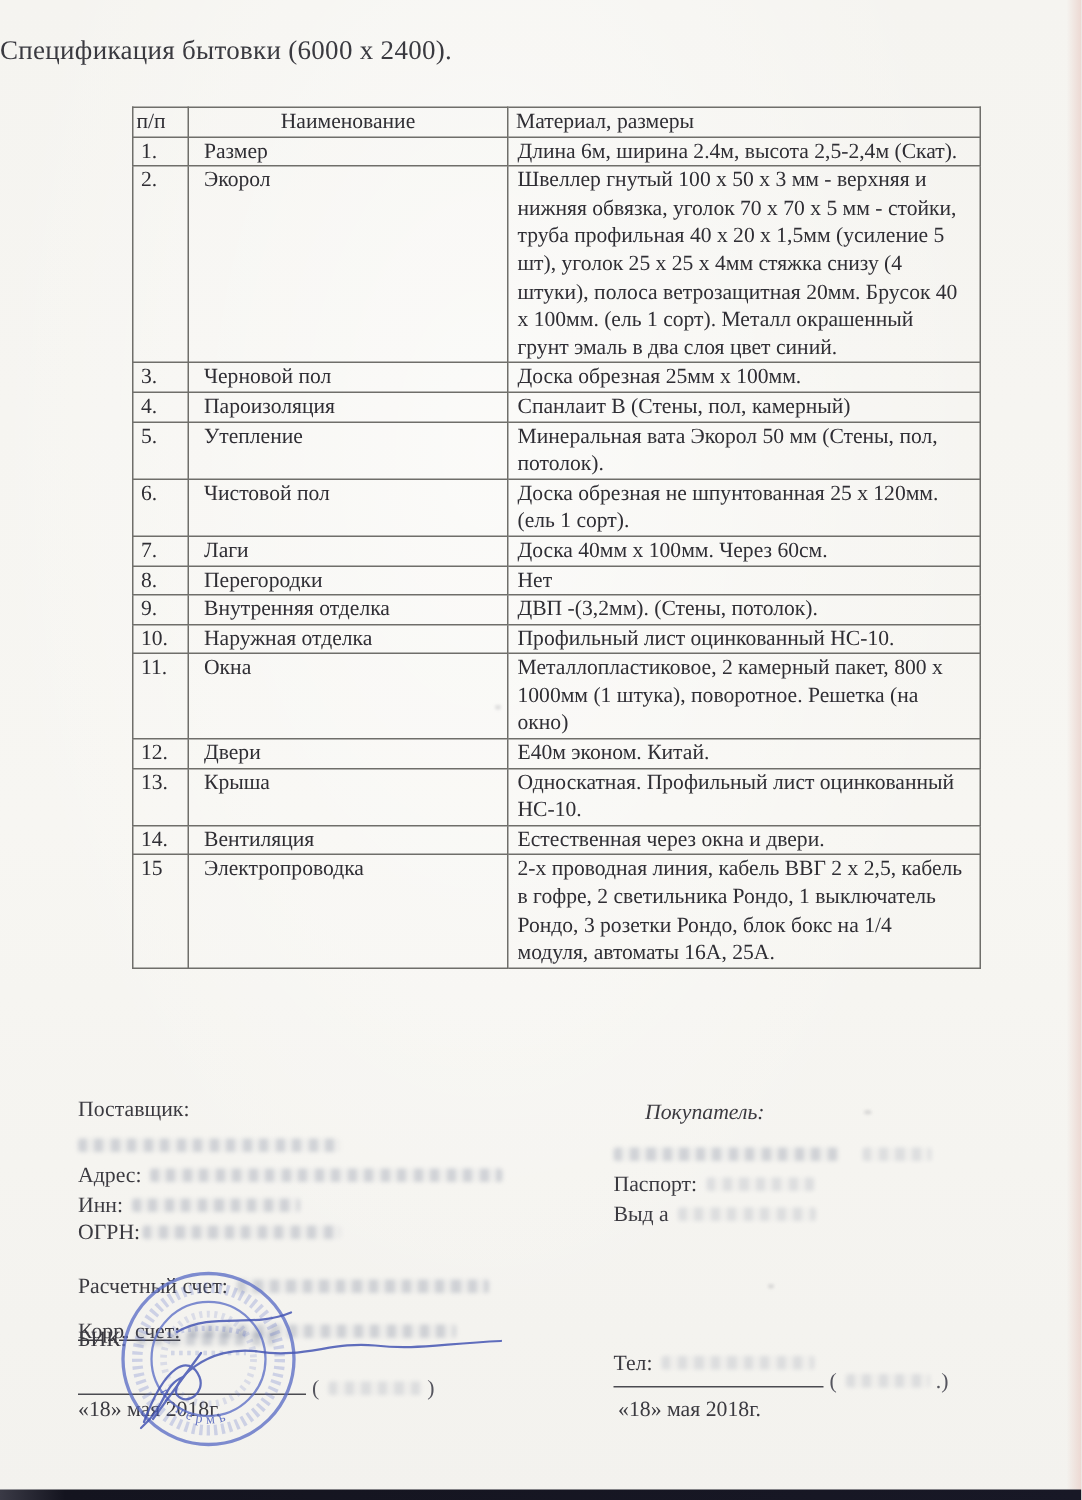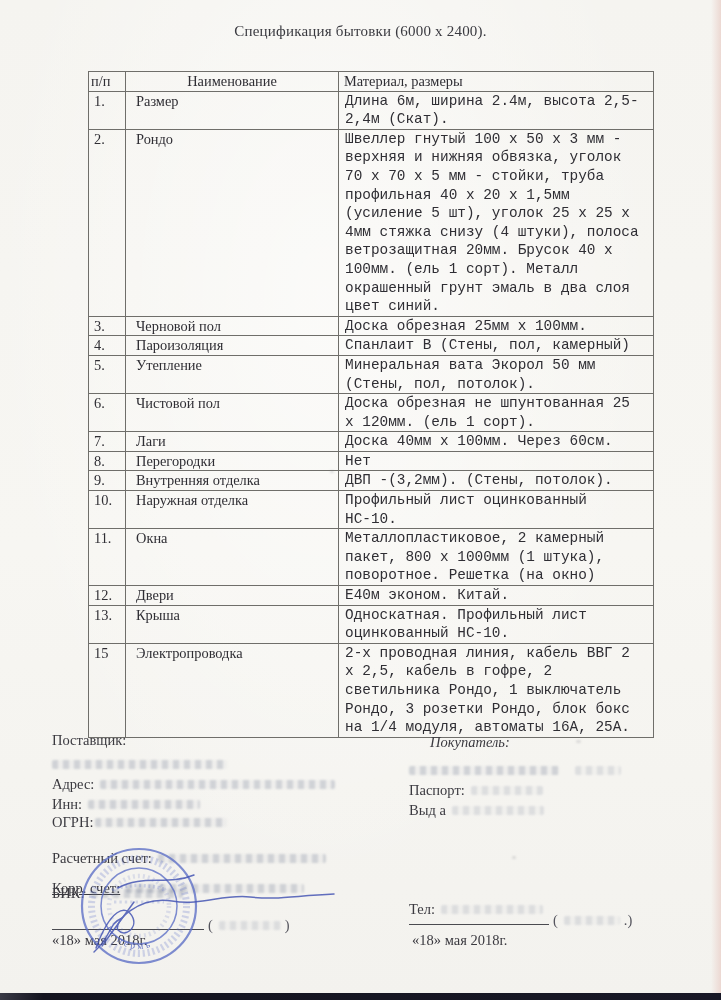--- a/index.html
+++ b/index.html
@@ -16,40 +16,40 @@
   .edge-right{
     position:absolute;top:0;right:0;width:10px;height:100%;
     background:linear-gradient(to right, rgba(236,216,211,0), #ecd8d2);
   }
   .edge-bottom{
     position:absolute;left:0;bottom:0;width:100%;height:7px;
     background:linear-gradient(90deg,#3a3a46 0%, #14141f 6%, #181826 100%);
   }
   .doc-title{
     position:absolute;top:23px;left:0;width:100%;
-    text-align:center;font-size:15px;letter-spacing:.2px;color:#3a3a40;
+    text-align:left;font-size:18px;letter-spacing:.2px;color:#3a3a40;
   }
   table.spec{
     position:absolute;left:88px;top:71px;width:566px;
     border-collapse:collapse;table-layout:fixed;
     font-size:14.4px;line-height:18.6px;color:#2f2e34;
   }
   table.spec th, table.spec td{
     border:1px solid #6f6e6a;
     padding:0 5px;vertical-align:top;font-weight:normal;
   }
   table.spec col.c-num{width:37px;}
   table.spec col.c-name{width:213px;}
   table.spec col.c-val{width:315px;}
   table.spec th{text-align:left;}
   table.spec th.h-num{padding:0 2px;}
   table.spec th.h-name{text-align:center;}
   table.spec td.col0{padding-left:5px;}
   table.spec td.col1{padding-left:10px;}
-  table.spec td.col2{padding-left:6px;padding-right:10px;font-family:Liberation Mono, monospace;}
+  table.spec td.col2{padding-left:6px;padding-right:10px;}
   .line{position:absolute;font-size:14.5px;white-space:nowrap;color:#3b3a40;text-align:right;}
   .smudge{
     display:inline-block;height:9px;border-radius:2px;margin-left:6px;
     background:repeating-linear-gradient(90deg, rgba(110,120,145,.55) 0 6px, rgba(110,120,145,.10) 6px 11px);
     filter:blur(1.3px);opacity:.5;vertical-align:baseline;
   }
   .smudge.lite{opacity:.32;}
   .sig-line{display:inline-block;border-bottom:1.3px solid #4a4a50;height:14px;vertical-align:baseline;}
   .paren{font-size:14.5px;color:#55555e;}
   .stamp-svg{position:absolute;left:70px;top:842px;filter:blur(.3px);}
@@ -77,21 +77,21 @@
         </tr>
       </thead>
     <tbody>
         <tr>
           <td class="col0">1.</td>
           <td class="col1">Размер</td>
           <td class="col2">Длина 6м, ширина  2.4м, высота 2,5-2,4м (Скат).</td>
         </tr>
         <tr>
           <td class="col0">2.</td>
-          <td class="col1">Рондо</td>
+          <td class="col1">Экорол</td>
           <td class="col2">Швеллер гнутый 100 х 50 х 3 мм - верхняя и нижняя обвязка, уголок 70 х 70 х 5 мм - стойки, труба профильная  40 х 20 х 1,5мм (усиление 5 шт), уголок 25 х 25 х 4мм стяжка снизу (4 штуки), полоса ветрозащитная 20мм. Брусок 40 х 100мм. (ель 1 сорт). Металл окрашенный грунт эмаль в два слоя цвет синий.</td>
         </tr>
         <tr>
           <td class="col0">3.</td>
           <td class="col1">Черновой пол</td>
           <td class="col2">Доска обрезная 25мм х 100мм.</td>
         </tr>
         <tr>
           <td class="col0">4.</td>
           <td class="col1">Пароизоляция</td>
@@ -134,20 +134,25 @@
         </tr>
         <tr>
           <td class="col0">12.</td>
           <td class="col1">Двери</td>
           <td class="col2">Е40м эконом. Китай.</td>
         </tr>
         <tr>
           <td class="col0">13.</td>
           <td class="col1">Крыша</td>
           <td class="col2">Односкатная. Профильный лист оцинкованный  НС-10.</td>
+        </tr>
+        <tr>
+          <td class="col0">14.</td>
+          <td class="col1">Вентиляция</td>
+          <td class="col2">Естественная через окна и двери.</td>
         </tr>
         <tr>
           <td class="col0">15</td>
           <td class="col1">Электропроводка</td>
           <td class="col2">2-х проводная линия, кабель ВВГ 2 х 2,5, кабель в гофре,  2 светильника Рондо, 1 выключатель Рондо, 3 розетки Рондо, блок бокс на 1/4 модуля, автоматы 16А, 25А.</td>
         </tr>
       </tbody>
   </table>
 
   <div class="line" style="left:52px;top:732px;">Поставщик:</div>

